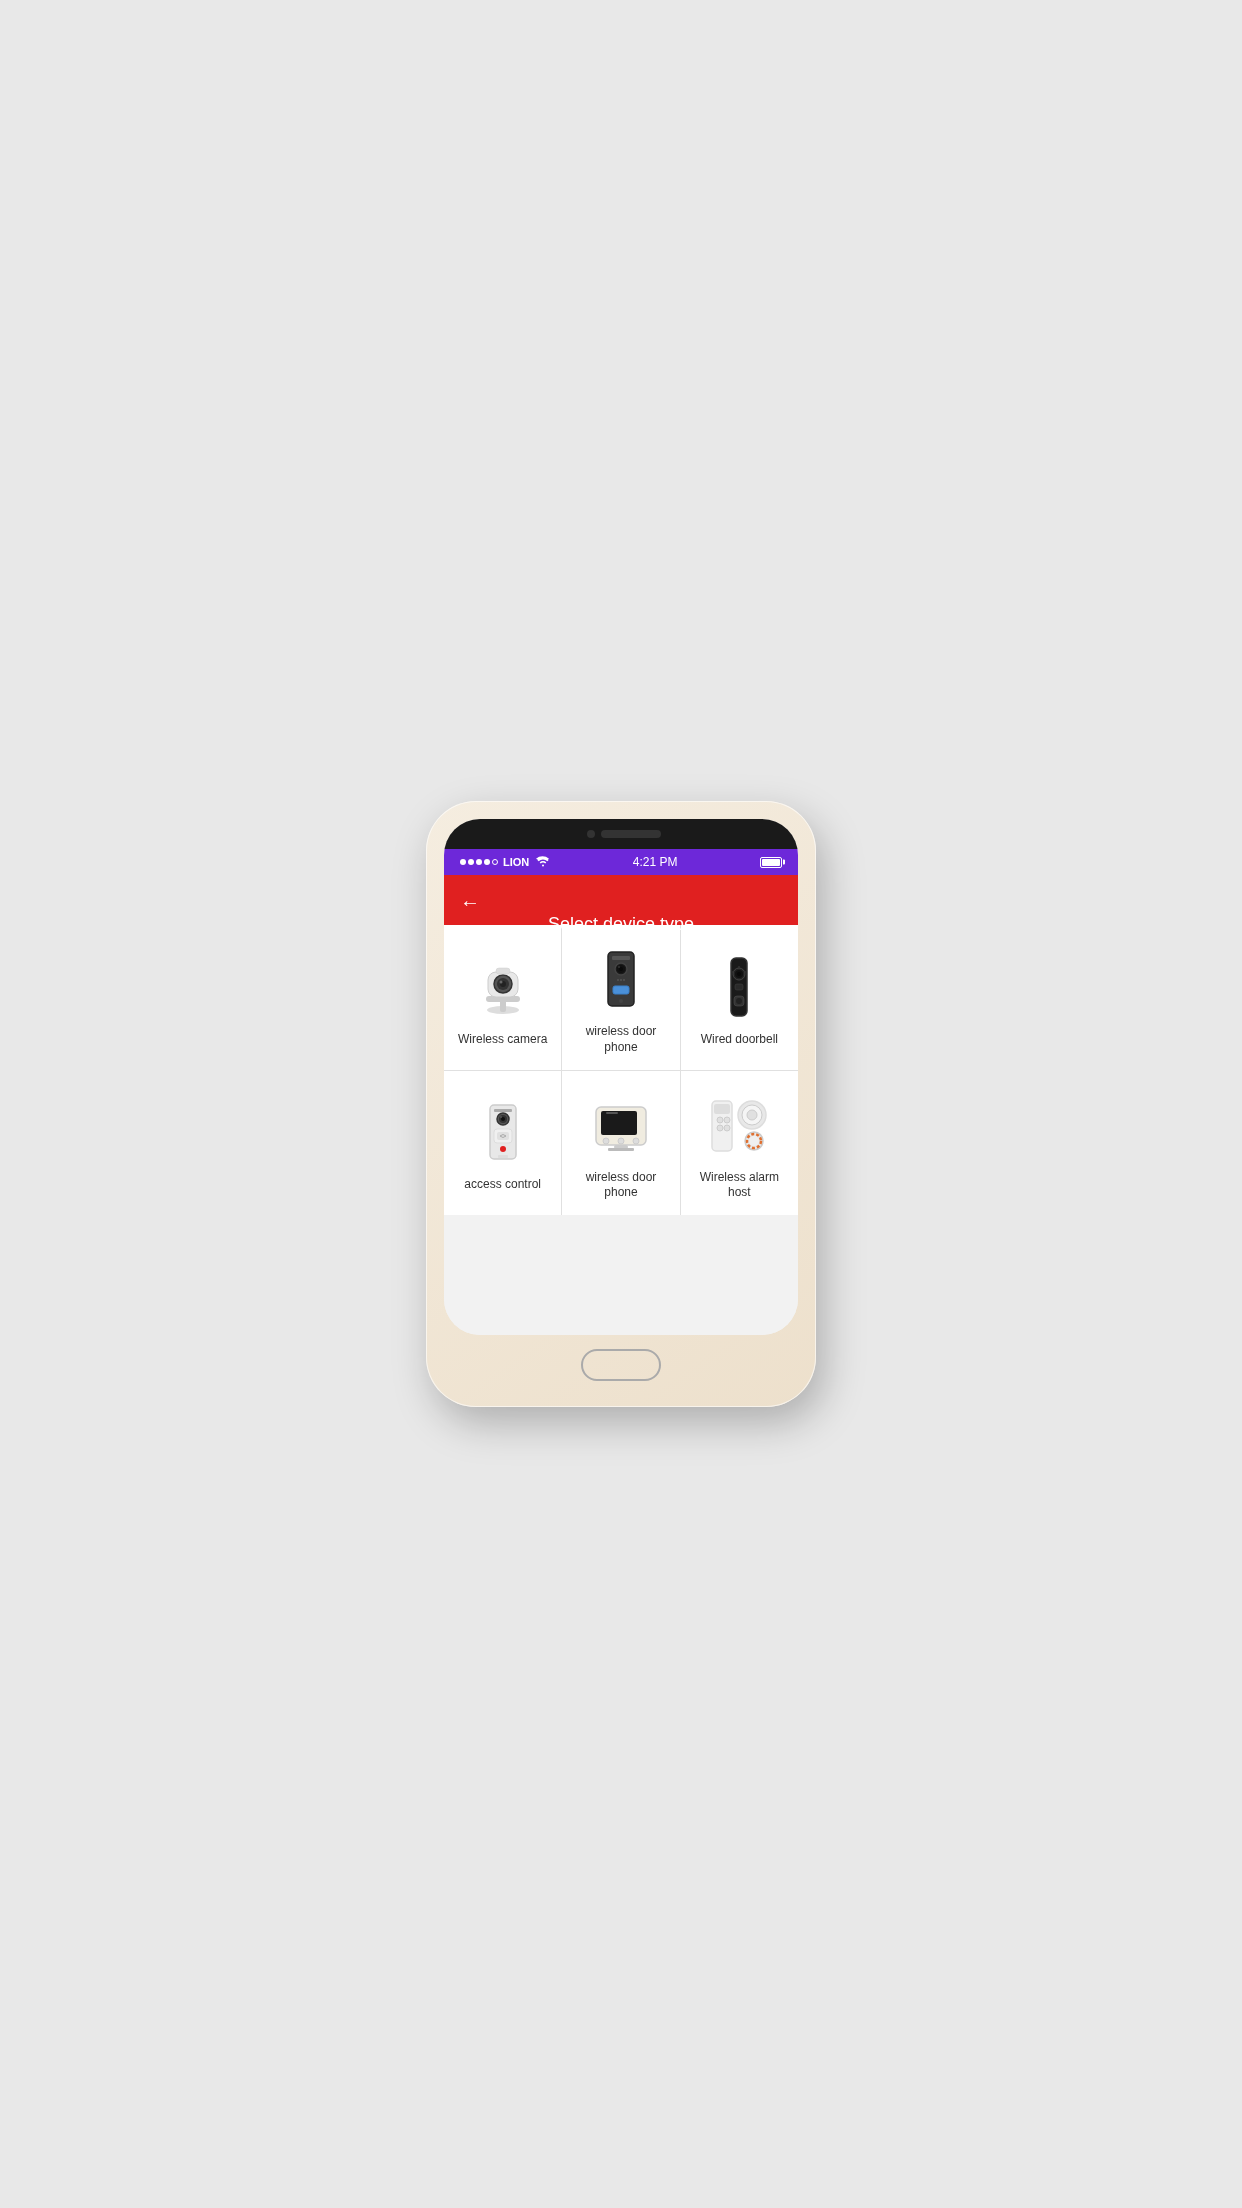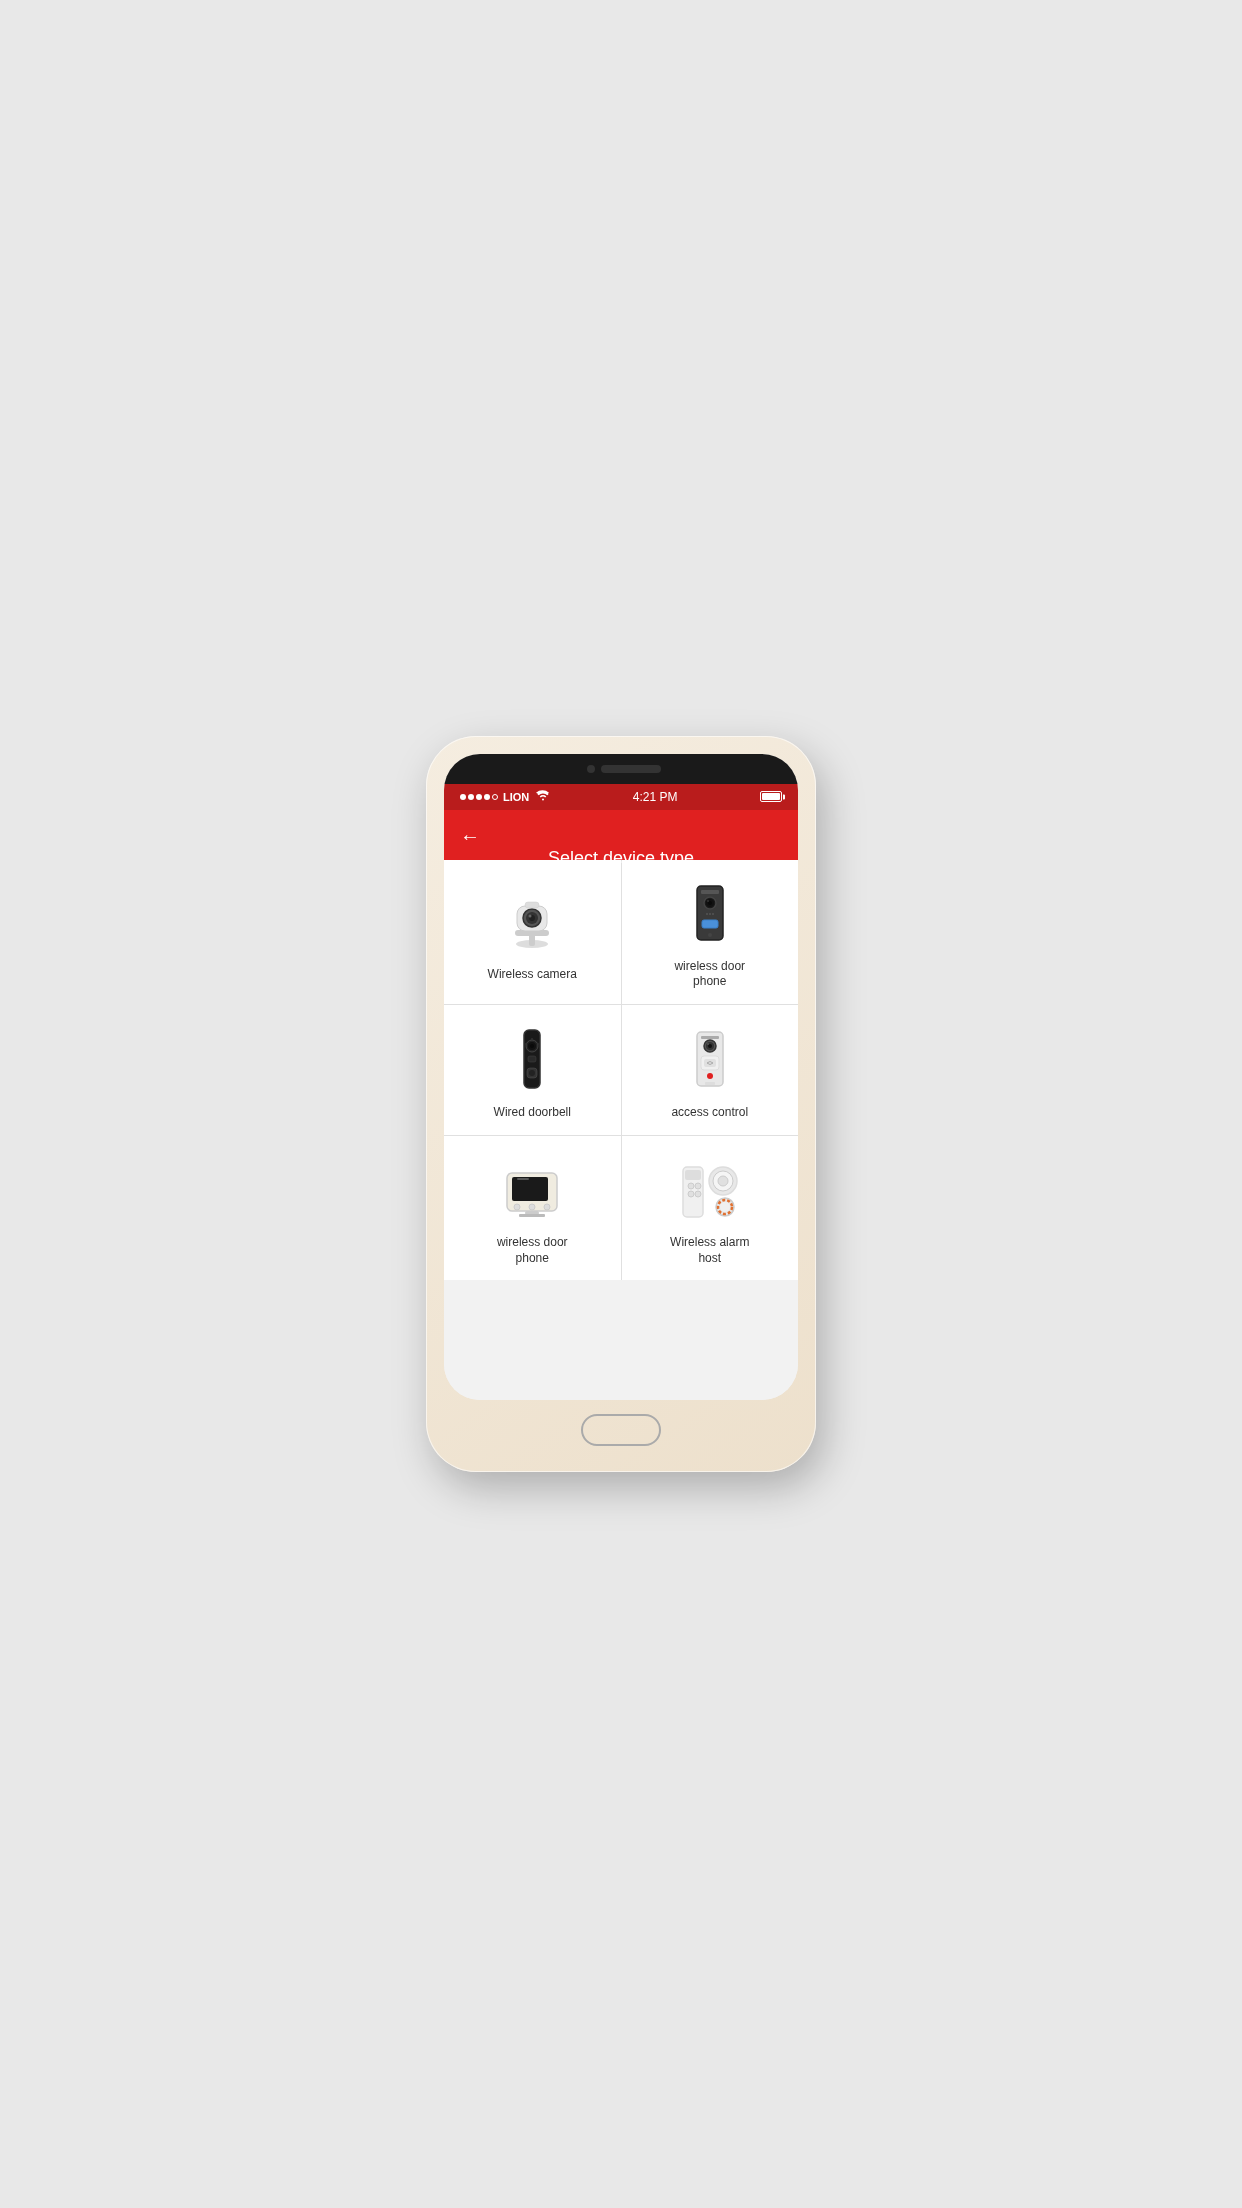--- a/index.html
+++ b/index.html
@@ -55,21 +55,21 @@
       height: 8px;
       background: #333;
       border-radius: 4px;
       position: absolute;
       left: 50%;
       transform: translateX(-50%) translateX(10px);
     }
 
     
     .status-bar {
-      background: #b91c1c;
+      background: #6d28d9;
       color: white;
       height: 26px;
       display: flex;
       align-items: center;
       justify-content: space-between;
       padding: 0 16px;
       font-size: 11px;
       font-weight: 600;
     }
 
@@ -166,21 +166,21 @@
       transform: translateX(-50%);
       color: white;
       font-size: 18px;
       font-weight: 500;
       margin-top: 48px;
     }
 
     
     .device-grid {
       display: grid;
-      grid-template-columns: repeat(2, 1fr);
+      grid-template-columns: repeat(3, 1fr);
       background: #e0e0e0;
       gap: 1px;
     }
 
     .device-cell {
       background: white;
       display: flex;
       flex-direction: column;
       align-items: center;
       justify-content: center;

